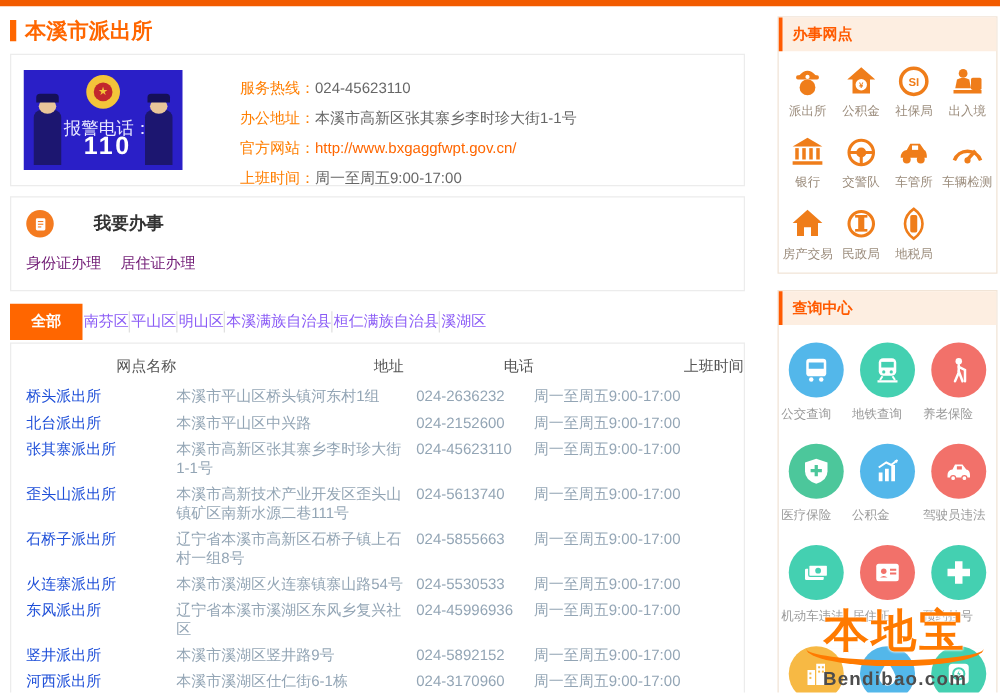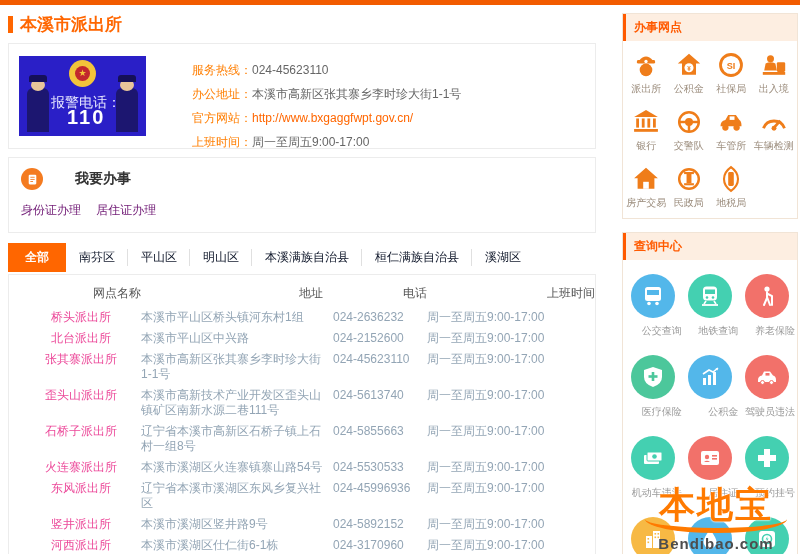--- a/index.html
+++ b/index.html
@@ -37,46 +37,46 @@
 
   .services-card { margin-top:8px; height:76px; padding:10px 12px; }
   .svc-head { display:flex; align-items:center;gap:24px; }
   .svc-badge { width:22px; height:22px; border-radius:50%; background:#f47b20;
                display:flex; align-items:center; justify-content:center; }
   .svc-title { margin-left:8px; font-size:14px; font-weight:bold; color:#333; }
   .svc-links { margin-top:12px; font-size:12px; color:#666; }
   .svc-links a { color:#701a75; text-decoration:none; margin-right:12px; }
 
   .tabs { margin-top:10px; display:flex; align-items:stretch; font-size:12px; }
-  .tab { padding:6px 13px; color:#0f172a; cursor:pointer; position:relative; }
+  .tab { padding:6px 1px; color:#8b5cf6; cursor:pointer; position:relative; }
   .tab:not(.active):not(:last-child):after { content:""; position:absolute; right:0; top:6px; bottom:6px;
                border-right:1px solid #e0e0e0; }
   .tab.active { background:#ff6600; color:#fff; font-weight:bold; padding:6px 17px; }
 
   .table-card { margin-top:2px; padding:2px 0 6px; }
   table { width:100%; border-collapse:collapse; font-size:12px; table-layout:fixed; }
   th { text-align:right; color:#555; font-weight:normal; padding:8px 0 5px; }
   td { color:#93a5b5; padding:3px 0; line-height:15px; vertical-align:top; }
   th:nth-child(1), td:nth-child(1) { width:132px; padding-left:12px; }
   th:nth-child(2), td:nth-child(2) { width:192px; padding-right:10px; }
   th:nth-child(3), td:nth-child(3) { width:94px; }
   th:nth-child(4), td:nth-child(4) { width:auto; }
-  td.name { color:#ec4899; cursor:pointer;text-align:center; }
+  td.name { color:#1d4ed8; cursor:pointer; }
 
   
   .sidebar { position:absolute; left:622px; top:8px; width:176px; }
   .panel { border:1px solid #f1e4d6; margin-bottom:13px; background:#fff; }
   .panel-h { background:#fdeee1; color:#ff5a00; font-size:12px; font-weight:bold;
              padding:5px 8px; border-left:3px solid #ff5a00; }
   .grid4 { display:grid; grid-template-columns:repeat(4,1fr); padding:10px 2px 8px; row-gap:12px; }
   .gitem { text-align:center; cursor:pointer; }
   .gitem svg { width:28px; height:28px; display:block; margin:0 auto; }
   .gitem .glabel { font-size:10px; color:#9b8c7c; display:block; margin-top:3px; }
   .grid3 { display:grid; grid-template-columns:repeat(3,1fr); padding:14px 2px; row-gap:17px; }
-  .qitem { text-align:right; cursor:pointer; }
+  .qitem { text-align:left; cursor:pointer; }
   .qcircle { width:44px; height:44px; border-radius:50%; margin:0 auto;
              display:flex; align-items:center; justify-content:center; }
   .qcircle svg { width:24px; height:24px; }
   .qitem .glabel { font-size:10px; color:#9a9a9a; display:block; margin-top:6px; }
 
   
   .logo { position:absolute; right:4px; bottom:2px; width:160px; text-align:center; z-index:6; }
   .logo-cn { font-size:36px; font-weight:bold; color:#ff7a00; letter-spacing:2px;
              text-shadow:0 0 2px #fff, 0 0 2px #fff; line-height:36px; }
   .logo-swoosh { width:142px; height:14px; margin:-4px auto 0;

